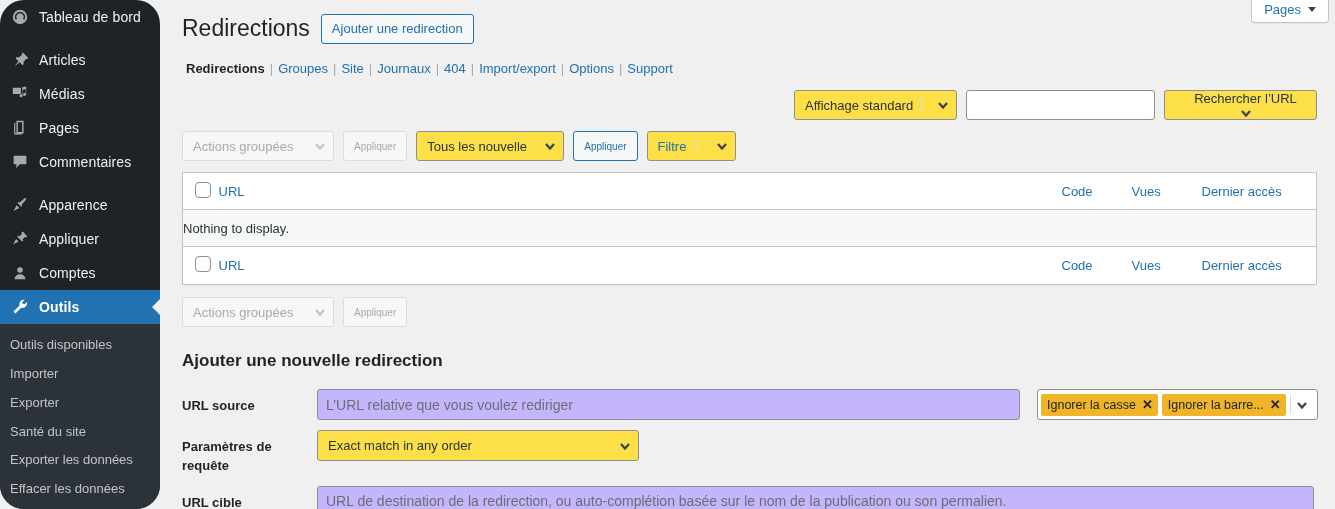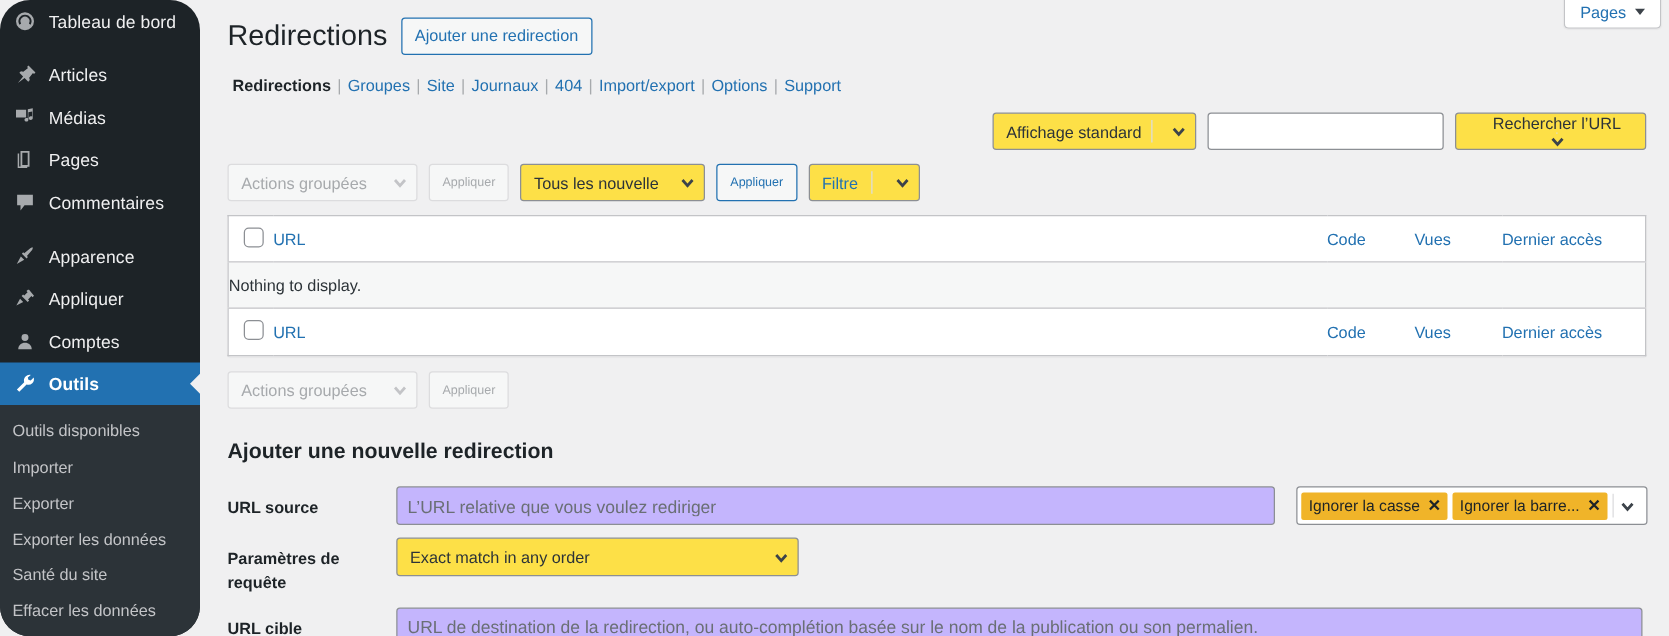--- a/index.html
+++ b/index.html
@@ -249,22 +249,22 @@
             <path d="M15.6 2.3a5 5 0 00-6.3 6.3l-6.5 6.5 2.1 2.1 6.5-6.5a5 5 0 006.3-6.3l-2.6 2.6-2.1-.5-.5-2.1 2.6-2.1z"></path>
           </svg>
       </span>
       <span class="mlabel">Outils</span>
     </div>
 
     <div class="submenu">
       <div class="submenu-item">Outils disponibles</div>
       <div class="submenu-item">Importer</div>
       <div class="submenu-item">Exporter</div>
+      <div class="submenu-item">Santé du site</div>
       <div class="submenu-item">Exporter les données</div>
-      <div class="submenu-item">Santé du site</div>
       <div class="submenu-item">Effacer les données</div>
     </div>
   </nav>
 
   <main class="main">
 
     <div class="help-btn">
       <span>Pages</span>
       <span class="caret"></span>
     </div>

